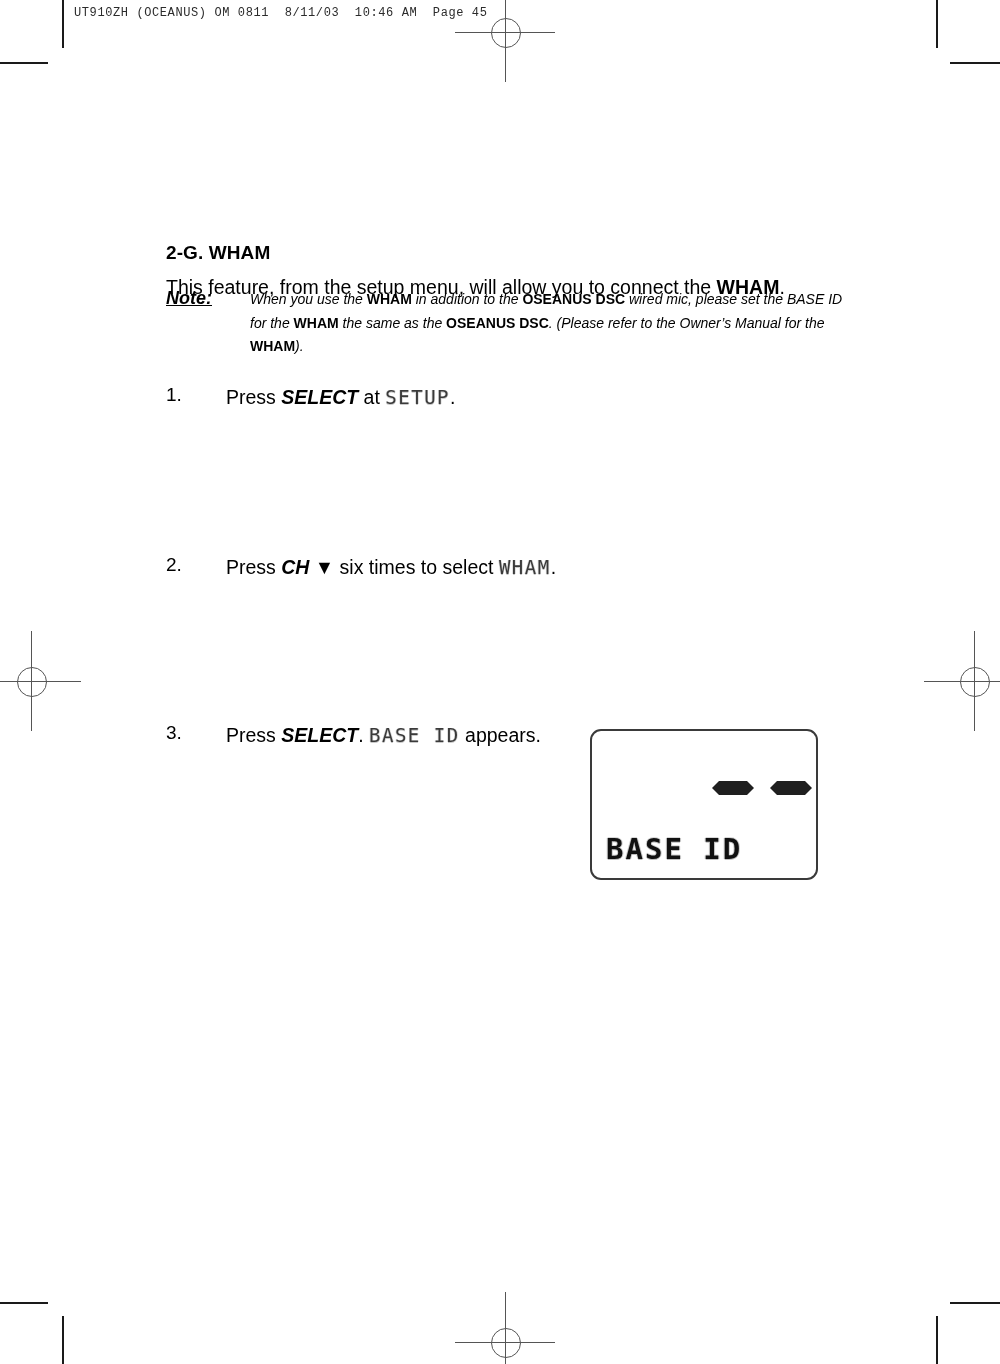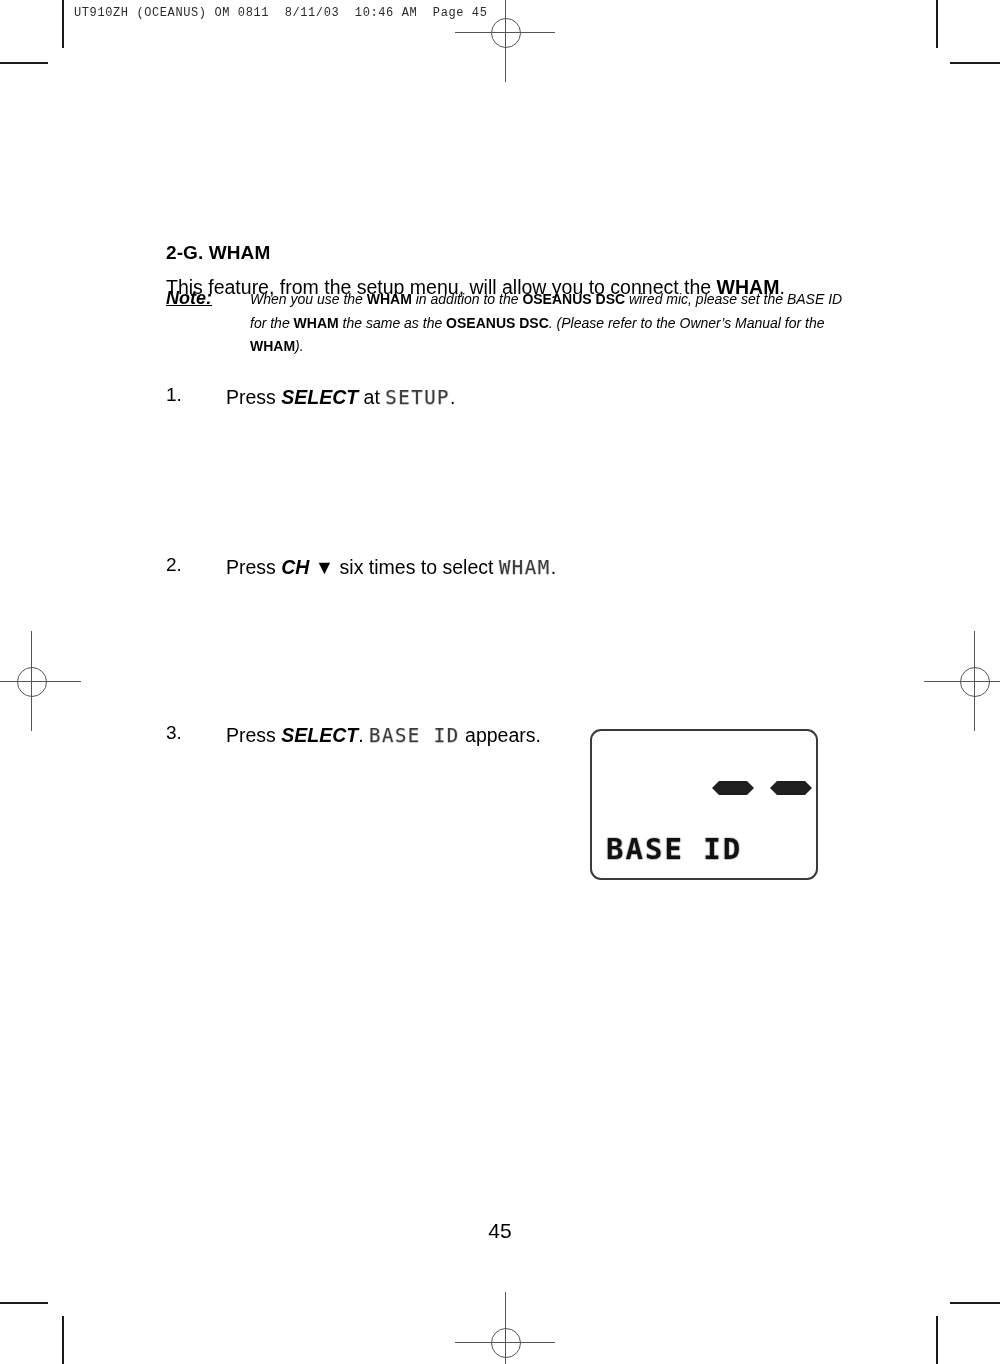--- a/index.html
+++ b/index.html
@@ -279,15 +279,14 @@
     <span class="step-num">3.</span>
     <span class="step-text">Press <i>SELECT</i>. <span class="lcdword">BASE ID</span> appears.</span>
   </div>
 
   <div id="lcd-panel">
     <div class="lcd-dash" id="lcd-dash-1"></div>
     <div class="lcd-dash" id="lcd-dash-2"></div>
     <div id="lcd-readout">BASE ID</div>
   </div>
 
-  <div id="page-number">45</div>
 
 </div>
 
 </body></html>

